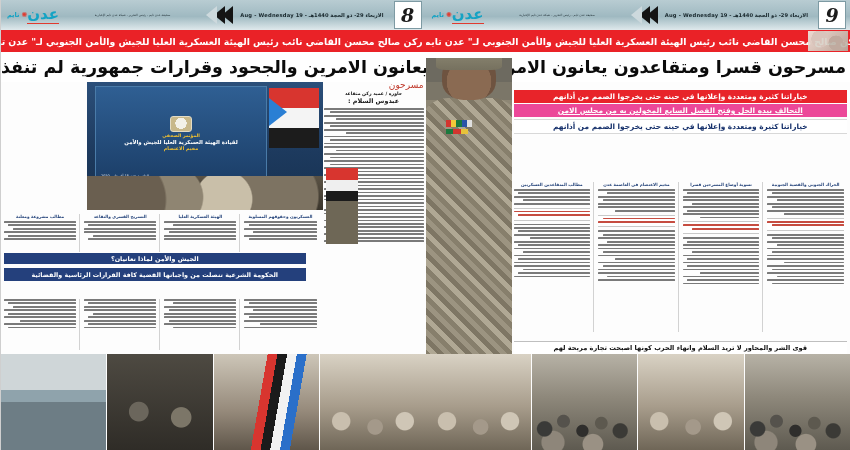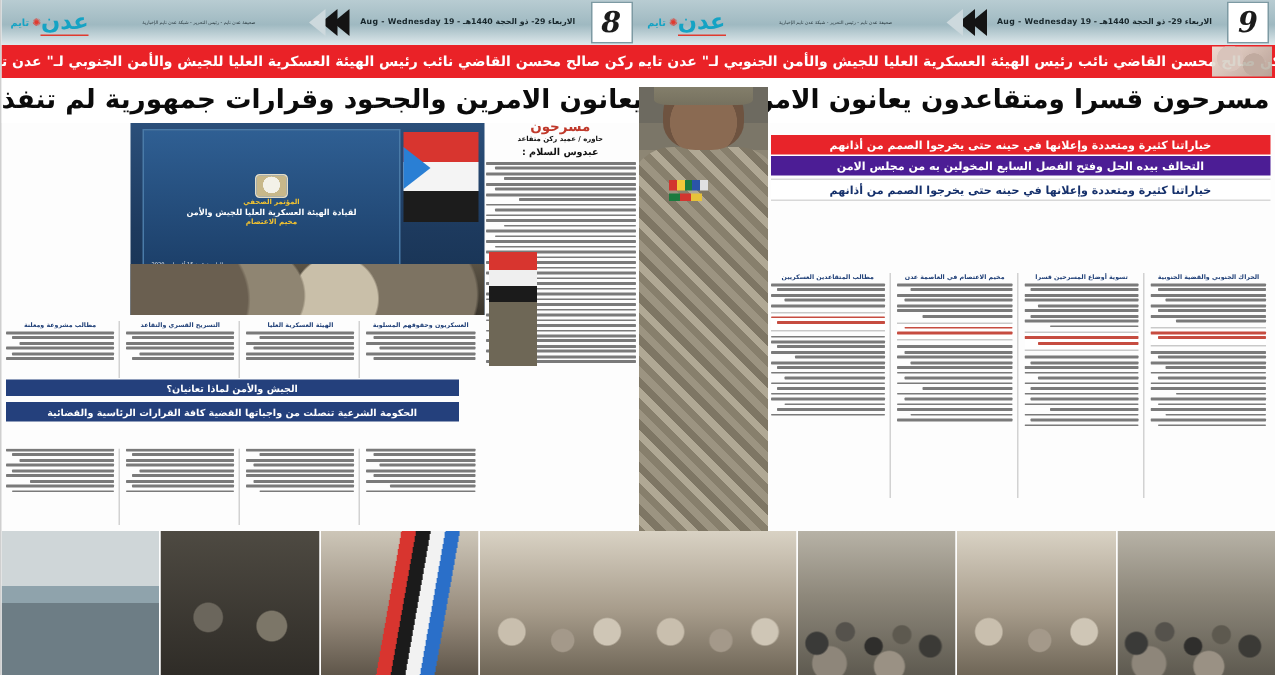--- a/index.html
+++ b/index.html
@@ -94,21 +94,21 @@
   .page.left-page .headline{justify-content:flex-start;padding-right:4px;}
   .page.right-page .headline{justify-content:flex-end;padding-left:0;}
 
   
   .subbar{
     margin:1.5px 0;height:13px;display:flex;align-items:center;
     justify-content:center;overflow:hidden;
     font-size:7.4px;font-weight:bold;white-space:nowrap;letter-spacing:-.15px;
   }
   .subbar.red{background:#e8242a;color:#fff;}
-  .subbar.navy{background:#4c1d95;color:#fff;}
+  .subbar.navy{background:#ec4899;color:#fff;text-decoration:underline;}
   .subbar.white{background:#fff;color:#15306b;border-top:1px solid #d8d8d8;border-bottom:1px solid #d8d8d8;}
 
   
   .officer-photo{
     position:absolute;left:0;top:58px;width:86px;height:300px;
     background:
       linear-gradient(180deg,#6d6a60 0 8%, #7b7668 8% 14%, #8d8674 14% 24%, #a39a83 24% 40%,
                       #9d9581 40% 62%, #8d8675 62% 80%, #7c7667 80% 100%);
     overflow:hidden;
   }
@@ -253,21 +253,21 @@
       radial-gradient(circle at 14% 70%, #6a5f50 0 22%, transparent 23%),
       radial-gradient(circle at 36% 62%, #8f8572 0 20%, transparent 21%),
       radial-gradient(circle at 58% 68%, #c9bfa9 0 20%, transparent 21%),
       radial-gradient(circle at 80% 60%, #7d7362 0 22%, transparent 23%),
       linear-gradient(180deg,#5b5345 0%,#3a352c 100%);
   }
   .right-col{
     position:absolute;right:2px;top:80px;width:100px;bottom:120px;overflow:hidden;
   }
   .rc-title{
-    font-size:9px;font-weight:bold;color:#c0392b;text-align:center;white-space:nowrap;
+    font-size:9px;font-weight:normal;color:#c0392b;text-align:right;white-space:nowrap;
   }
   .rc-sub{
     font-size:4.6px;font-weight:bold;color:#111;text-align:center;white-space:nowrap;margin-top:1px;
   }
   .rc-name{
     font-size:6.4px;font-weight:bold;color:#111;text-align:center;white-space:nowrap;margin:1px 0 3px;
   }
   .rc-photo{
     position:absolute;left:2px;top:88px;width:32px;height:76px;
     background:
@@ -448,20 +448,21 @@
         <div class="txtline s1"></div>
           <div class="txtline s2"></div>
           <div class="txtline s1"></div>
         <div class="txtline s1"></div>
           <div class="txtline s3"></div>
           <div class="txtline s2"></div>
         <div class="txtline s1"></div>
       </div>
     </div>
 
+    <div class="bottom-caption">قوى الشر والمحاور لا تريد السلام وانهاء الحرب كونها اصبحت تجارة مربحة لهم</div>
 
     <div class="bottom-band">
       <div class="bphoto">
           <div class="crowd"></div>
         </div>
       <div class="bphoto">
           <div class="crowd warm"></div>
         </div>
       <div class="bphoto">
           <div class="crowd"></div>

